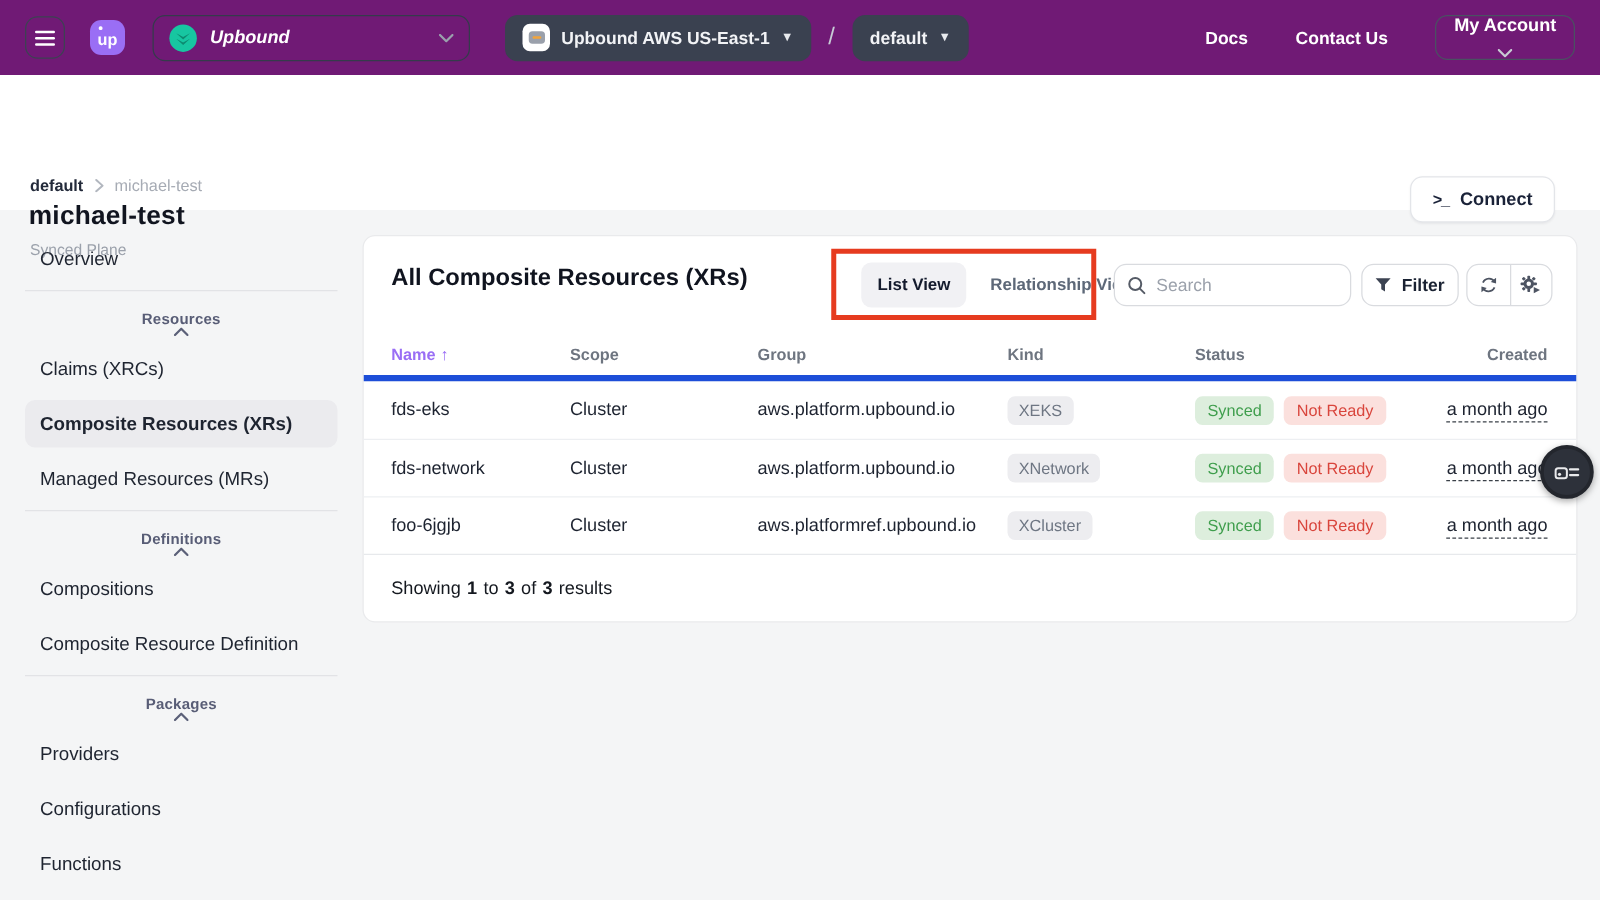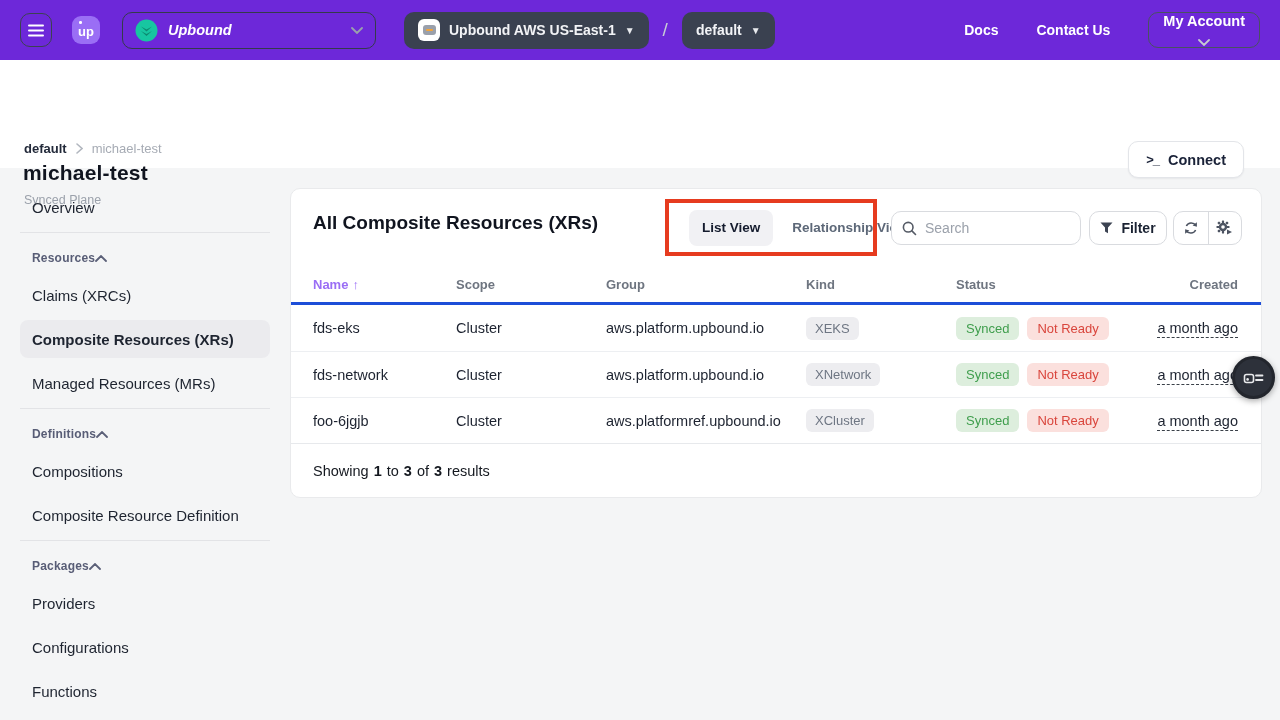--- a/index.html
+++ b/index.html
@@ -1,21 +1,21 @@
 <!DOCTYPE html>
 <html style="--annotation: #e63b1f; --accent: #9a6ef5;"><head>
 <meta charset="utf-8">
 <style>
   :root{ --annotation:#e63b1f; --accent:#9a6ef5; }
   *{margin:0;padding:0;box-sizing:border-box;}
   html,body{width:1280px;height:720px;overflow:hidden;}
   body{font-family:"Liberation Sans","DejaVu Sans",sans-serif;background:#f4f5f6;position:relative;}
 
   
-  .topnav{position:absolute;left:0;top:0;width:1280px;height:60px;background:#6d28d9;
+  .topnav{position:absolute;left:0;top:0;width:1280px;height:60px;background:#701a75;
     display:flex;align-items:center;padding:15px 20px;}
   .hamburger{width:32px;height:34px;border:1.5px solid #3c4252;border-radius:10px;background:transparent;
     display:flex;align-items:center;justify-content:center;cursor:pointer;}
   .logo{width:28px;height:28px;background:#9a6ef5;border-radius:9px;margin-left:20px;
     display:flex;align-items:center;justify-content:center;color:#fff;font-weight:800;font-size:13px;position:relative;}
   .logo i{position:absolute;top:5px;left:7px;width:2.5px;height:2.5px;background:#fff;border-radius:50%;}
   .logo span{margin-top:3px;font-style:normal;}
   .org-select{margin-left:22px;width:254px;height:37px;border:1px solid #343b4b;border-radius:10px;
     display:flex;align-items:center;padding:0 12px;gap:10px;cursor:pointer;font-style:italic;}
   .org-label{color:#fff;font-weight:700;font-size:14.5px;flex:1;}
@@ -44,22 +44,22 @@
     padding:0 17px;cursor:pointer;}
   .connect-btn .term{font-weight:800;font-size:13px;color:#1a2238;letter-spacing:-1px;}
   .connect-btn .lbl{font-weight:700;font-size:14.5px;color:#1a2238;}
 
   
   .sidebar{position:absolute;left:20px;top:188px;width:250px;}
   .side-item{height:38px;display:flex;align-items:center;padding:0 12px;border-radius:8px;
     font-size:15px;color:#1e2430;margin-bottom:6px;cursor:pointer;}
   .side-item.active{background:#ebebee;font-weight:700;}
   .side-divider{border:0;border-top:1px solid #e2e3e6;margin:6px 0 10px 0;}
-  .side-header{height:30px;display:flex;align-items:center;justify-content:flex-start;
-    padding:0 12px;margin-bottom:3px;}
+  .side-header{height:30px;display:flex;align-items:center;justify-content:center;
+    padding:0 12px;margin-bottom:3px;flex-direction:column;}
   .side-header span{font-size:12px;font-weight:700;color:#585d76;letter-spacing:.2px;}
 
   
   .card{position:absolute;left:290px;top:188px;width:972px;height:310px;background:#fff;
     border:1px solid #e9eaec;border-radius:10px;}
   .card-title{position:absolute;left:22px;top:23px;font-size:19px;font-weight:800;color:#10141f;}
   .annotation-box{position:absolute;left:374px;top:10px;width:212px;height:57px;
     border:4px solid var(--annotation);display:flex;align-items:center;padding-left:20px;gap:19px;}
   .toggle-pill{height:36px;background:#f1f1f4;border-radius:8px;display:flex;align-items:center;
     padding:0 13px;font-size:13.5px;font-weight:700;color:#141b2d;cursor:pointer;white-space:nowrap;}
@@ -72,21 +72,21 @@
     border-radius:10px;background:#fff;display:flex;align-items:center;justify-content:center;gap:8px;cursor:pointer;}
   .filter-btn .lbl{font-size:14px;font-weight:700;color:#1a2232;}
   .icon-group{position:absolute;left:882px;top:22px;width:69px;height:34px;border:1px solid #d9dbdf;
     border-radius:10px;background:#fff;display:flex;overflow:hidden;}
   .icon-cell{width:34px;height:100%;display:flex;align-items:center;justify-content:center;cursor:pointer;}
   .icon-cell + .icon-cell{border-left:1px solid #d9dbdf;}
 
   
   .thead,.trow{display:grid;grid-template-columns:143px 150px 200px 150px 200px 1fr;
     align-items:center;padding:0 23px 0 22px;}
-  .thead{position:absolute;left:0;top:78px;width:100%;height:38px;border-bottom:3px solid #1d4ed8;}
+  .thead{position:absolute;left:0;top:78px;width:100%;height:38px;border-bottom:5px solid #1d4ed8;}
   .thead .th{font-size:13px;font-weight:600;color:#6e7580;}
   .th-sorted{color:var(--accent) !important;font-weight:700 !important;display:flex;gap:4px;align-items:center;}
   .th-right,.td-right{text-align:right;}
   .trow{position:absolute;left:0;width:100%;height:46px;}
   .trow + .trow, .row-2, .row-3{border-top:1px solid #edeff2;}
   .row-1{top:116px;} .row-2{top:162px;} .row-3{top:208px;}
   .td{font-size:14.5px;color:#1d2330;white-space:nowrap;}
   .kind-badge{display:inline-block;background:#ededf0;color:#6e7683;font-size:13px;
     padding:4px 9px;border-radius:6px;}
   .status-cell{display:flex;gap:8px;}

